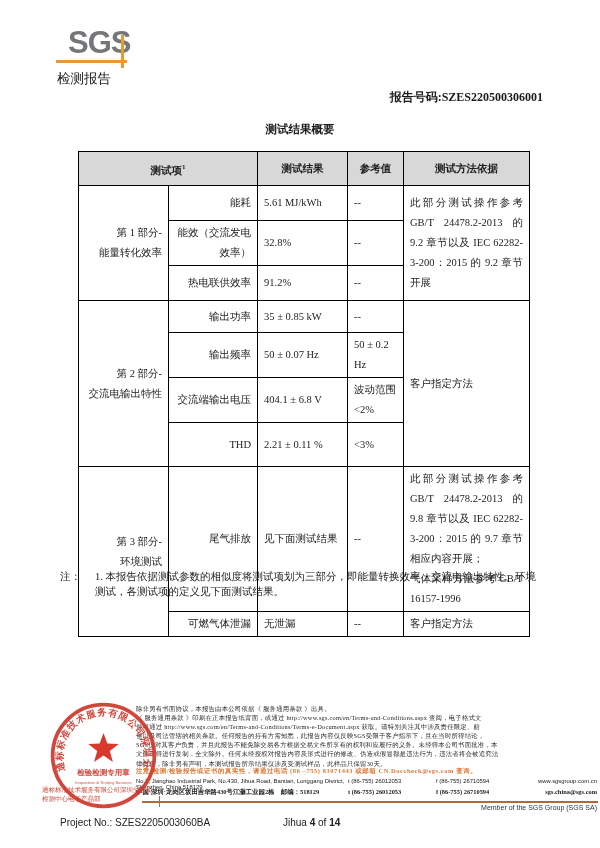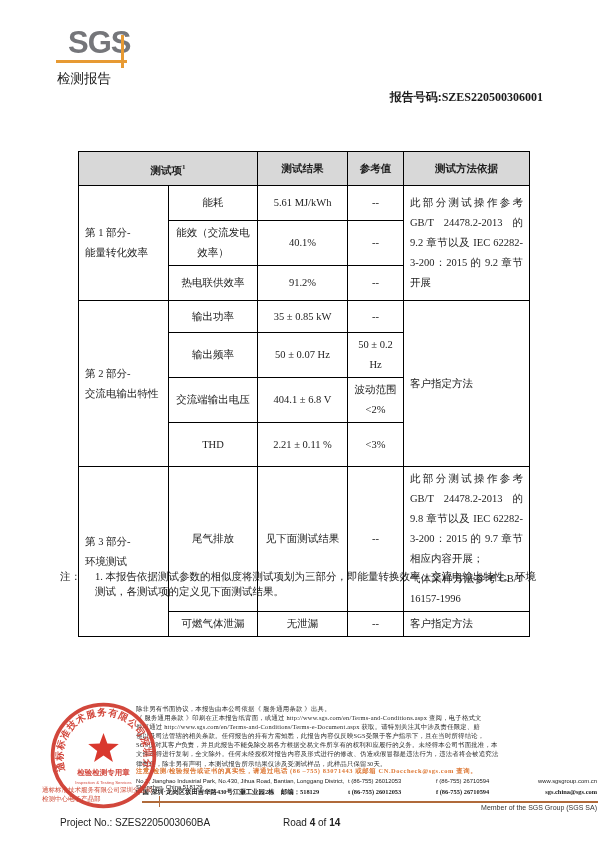--- a/index.html
+++ b/index.html
@@ -22,23 +22,23 @@
   .doc-title{position:absolute;left:0;top:122px;width:100%;text-align:center;font-size:11.5px;font-weight:700;}
   
   table.results{
     position:absolute;left:78px;top:151px;width:451px;
     border-collapse:collapse;table-layout:fixed;
     font-size:10.5px;line-height:20px;
     border:1.6px solid #000;
   }
   table.results th,table.results td{border:1px solid #000;padding:2px 6px;vertical-align:middle;overflow:hidden;}
   table.results th{background:#d8d8d8;font-weight:700;text-align:center;}
-  td.c-group{text-align:left;}
-  td.c-item{text-align:center;}
-  td.c-result,td.c-ref{text-align:center;}
+  td.c-group{text-align:right;}
+  td.c-item{text-align:right;}
+  td.c-result,td.c-ref{}
   td.c-method{text-align:justify;padding:4px 5px;}
   td.c-method .mline{display:block;}
   sup.hdr-sup{font-size:7px;}
   
   .note{position:absolute;left:60px;top:569px;width:486px;display:flex;font-size:10.5px;line-height:15px;}
   .note-label{width:35px;flex:none;}
   .note-body{flex:1;}
   
   .stamp-company{
     position:absolute;left:42px;top:786px;width:200px;
@@ -86,20 +86,21 @@
 <div class="page">
 
   <div class="logo-sgs">SGS</div>
   <div class="logo-hline"></div>
   <div class="logo-vline"></div>
   <div class="report-type">检测报告</div>
   <div class="report-meta">
     <div><span>报告号码:</span><span>SZES220500306001</span></div>
   </div>
 
+  <div class="doc-title">测试结果概要</div>
 
   <table class="results">
     <colgroup>
       <col style="width:90px">
         <col style="width:89px">
         <col style="width:90px">
         <col style="width:56px">
         <col style="width:126px">
     </colgroup>
     <tbody>
@@ -115,21 +116,21 @@
         <div>第 1 部分-</div>
         <div>能量转化效率</div>
       </td>
       <td class="c-item">能耗</td>
       <td class="c-result">5.61 MJ/kWh</td>
       <td class="c-ref">--</td>
       <td class="c-method" rowspan="3">此部分测试操作参考 GB/T 24478.2-2013 的 9.2 章节以及 IEC 62282-3-200：2015 的 9.2 章节开展</td>
     </tr>
     <tr style="height:22px">
       <td class="c-item">能效（交流发电效率）</td>
-      <td class="c-result">40.1%</td>
+      <td class="c-result">32.8%</td>
       <td class="c-ref">--</td>
     </tr>
     <tr style="height:35px">
       <td class="c-item">热电联供效率</td>
       <td class="c-result">91.2%</td>
       <td class="c-ref">--</td>
     </tr>
 
     <tr style="height:32px">
       <td class="c-group" rowspan="4">
@@ -224,16 +225,16 @@
     <span class="a-f">f (86-755) 26710594</span>
     <span class="a-link">sgs.china@sgs.com</span>
   </div>
 
   <div class="foot-rule"></div>
   <div class="foot-tick"></div>
   <div class="member">Member of the SGS Group (SGS SA)</div>
 
   <div class="bottom-row">
     <div class="project"><span>Project No.: </span><span>SZES2205003060BA</span></div>
-    <div class="pageinfo"><span>Road </span><b>4</b><span> of </span><b>14</b></div>
+    <div class="pageinfo"><span>Jihua </span><b>4</b><span> of </span><b>14</b></div>
   </div>
 
 </div>
 
 </body></html>

